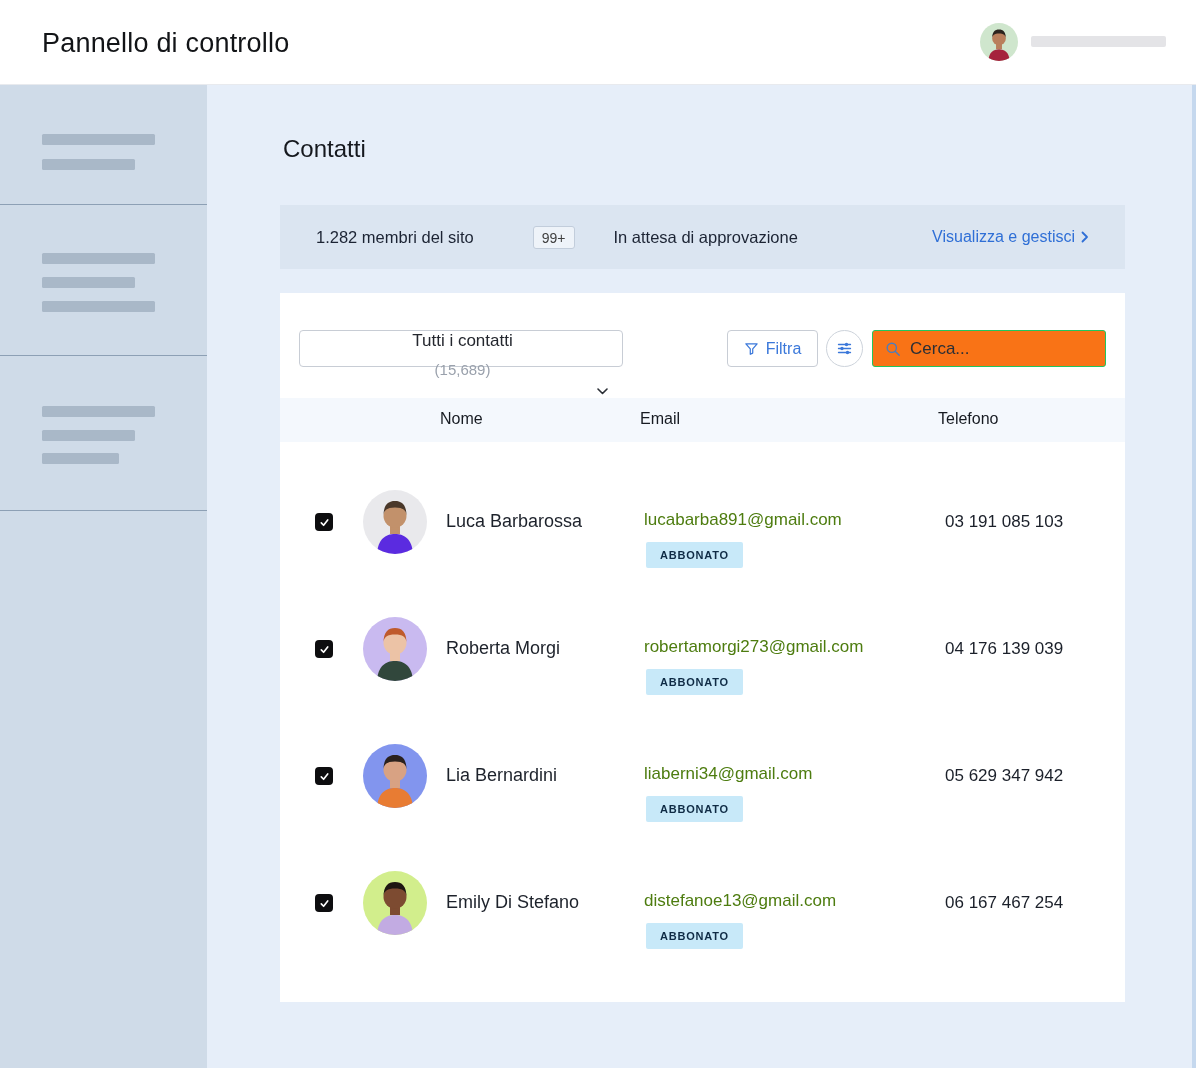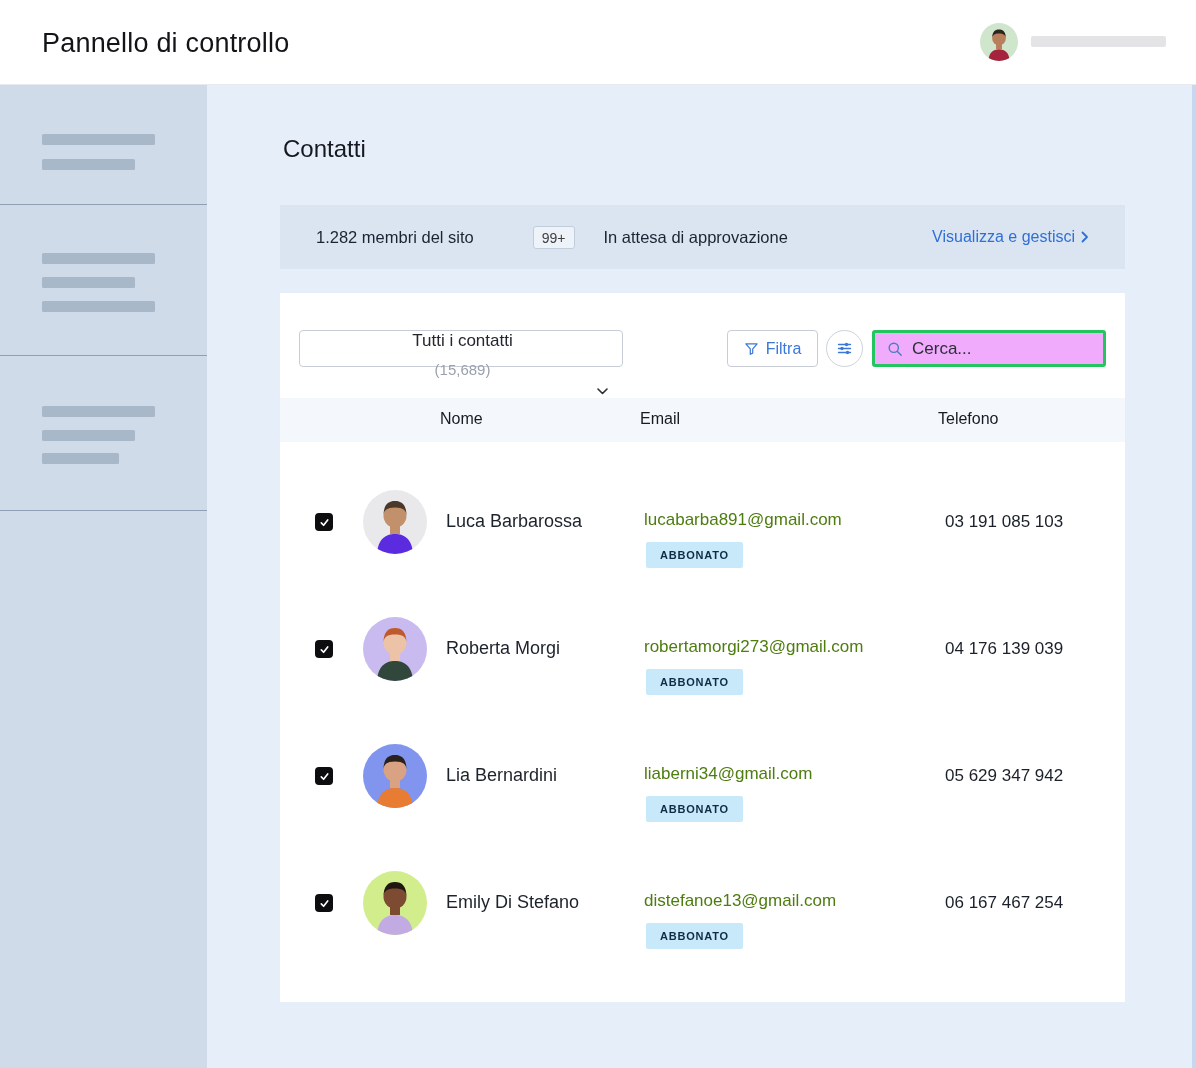--- a/index.html
+++ b/index.html
@@ -24,40 +24,40 @@
   
   .main { position:absolute; left:207px; top:85px; width:989px; height:983px; background:#e6eef9; }
   .scroll-strip { position:absolute; right:0; top:85px; width:4px; height:983px; background:#c5d8ee; }
   .page-title { position:absolute; left:76px; top:50px; font-size:24px; font-weight:500; color:#15181e; }
   
   .banner { position:absolute; left:73px; top:120px; width:845px; height:64px;
     background:#dbe5f1; display:flex; align-items:center; padding:0 36px;
     font-size:16.5px; font-weight:500; color:#1c2434;gap:19px; }
   .badge-99 { margin-left:40px; font-size:14px; font-weight:400; color:#404040;
     background:#eef3f9; border:1px solid #c2cddb; border-radius:3px; padding:3px 8px 2px; }
-  .pending-label { margin-left:10px; }
+  .pending-label { margin-left:20px; }
   .manage-link { margin-left:auto; display:flex; align-items:center; gap:6px;
     color:#2f6fd6; font-size:16px; font-weight:500; cursor:pointer; text-decoration:none; }
   
   .card { position:absolute; left:73px; top:208px; width:845px; height:709px; background:#fff; }
   .dropdown { position:absolute; left:19px; top:37px; width:324px; height:37px;
     background:#fff; border:1px solid #c8cdd5; border-radius:4px; display:flex;
     align-items:center; padding:0 14px 0 17px; gap:10px; cursor:pointer; font-family:inherit;flex-direction:column; }
   .dropdown .dd-label { font-size:17px; color:#24272e; }
   .dropdown .dd-count { font-size:15px; color:#9aa1ac; }
   .dropdown .dd-chevron { margin-left:auto; display:flex; }
   .filter-btn { position:absolute; left:447px; top:37px; width:91px; height:37px;
     background:#fff; border:1px solid #c8cdd5; border-radius:4px; display:flex;
     align-items:center; justify-content:center; gap:7px; color:#3b78da;
     font-size:16px; font-family:inherit; cursor:pointer; }
   .adjust-btn { position:absolute; left:546px; top:37px; width:37px; height:37px;
     background:#fff; border:1px solid #cdd3db; border-radius:50%; display:flex;
     align-items:center; justify-content:center; color:#3b78da; cursor:pointer; }
   .search-box { position:absolute; left:592px; top:37px; width:234px; height:37px;
-    background:#f0abfc; border:3px solid #22c55e; border-radius:3px; display:flex;
+    background:#f97316; border:1px solid #22c55e; border-radius:3px; display:flex;
     align-items:center; padding:0 12px; gap:9px; }
   .search-box input { border:none; outline:none; flex:1; font-size:17px;
     font-family:inherit; color:#2b2f36; background:transparent; min-width:0; }
   .search-box input::placeholder { color:#2b2f36; opacity:1; }
   
   .thead { position:absolute; left:0; top:105px; width:845px; height:44px; background:#f4f8fd; }
   .thead span { position:absolute; top:12px; font-size:16px; font-weight:500; color:#171b22; }
   .th-name { left:160px; } .th-email { left:360px; } .th-phone { left:658px; }
   .rows { position:absolute; left:0; top:165px; width:845px; }
   .row { position:relative; width:845px; height:127px; }

